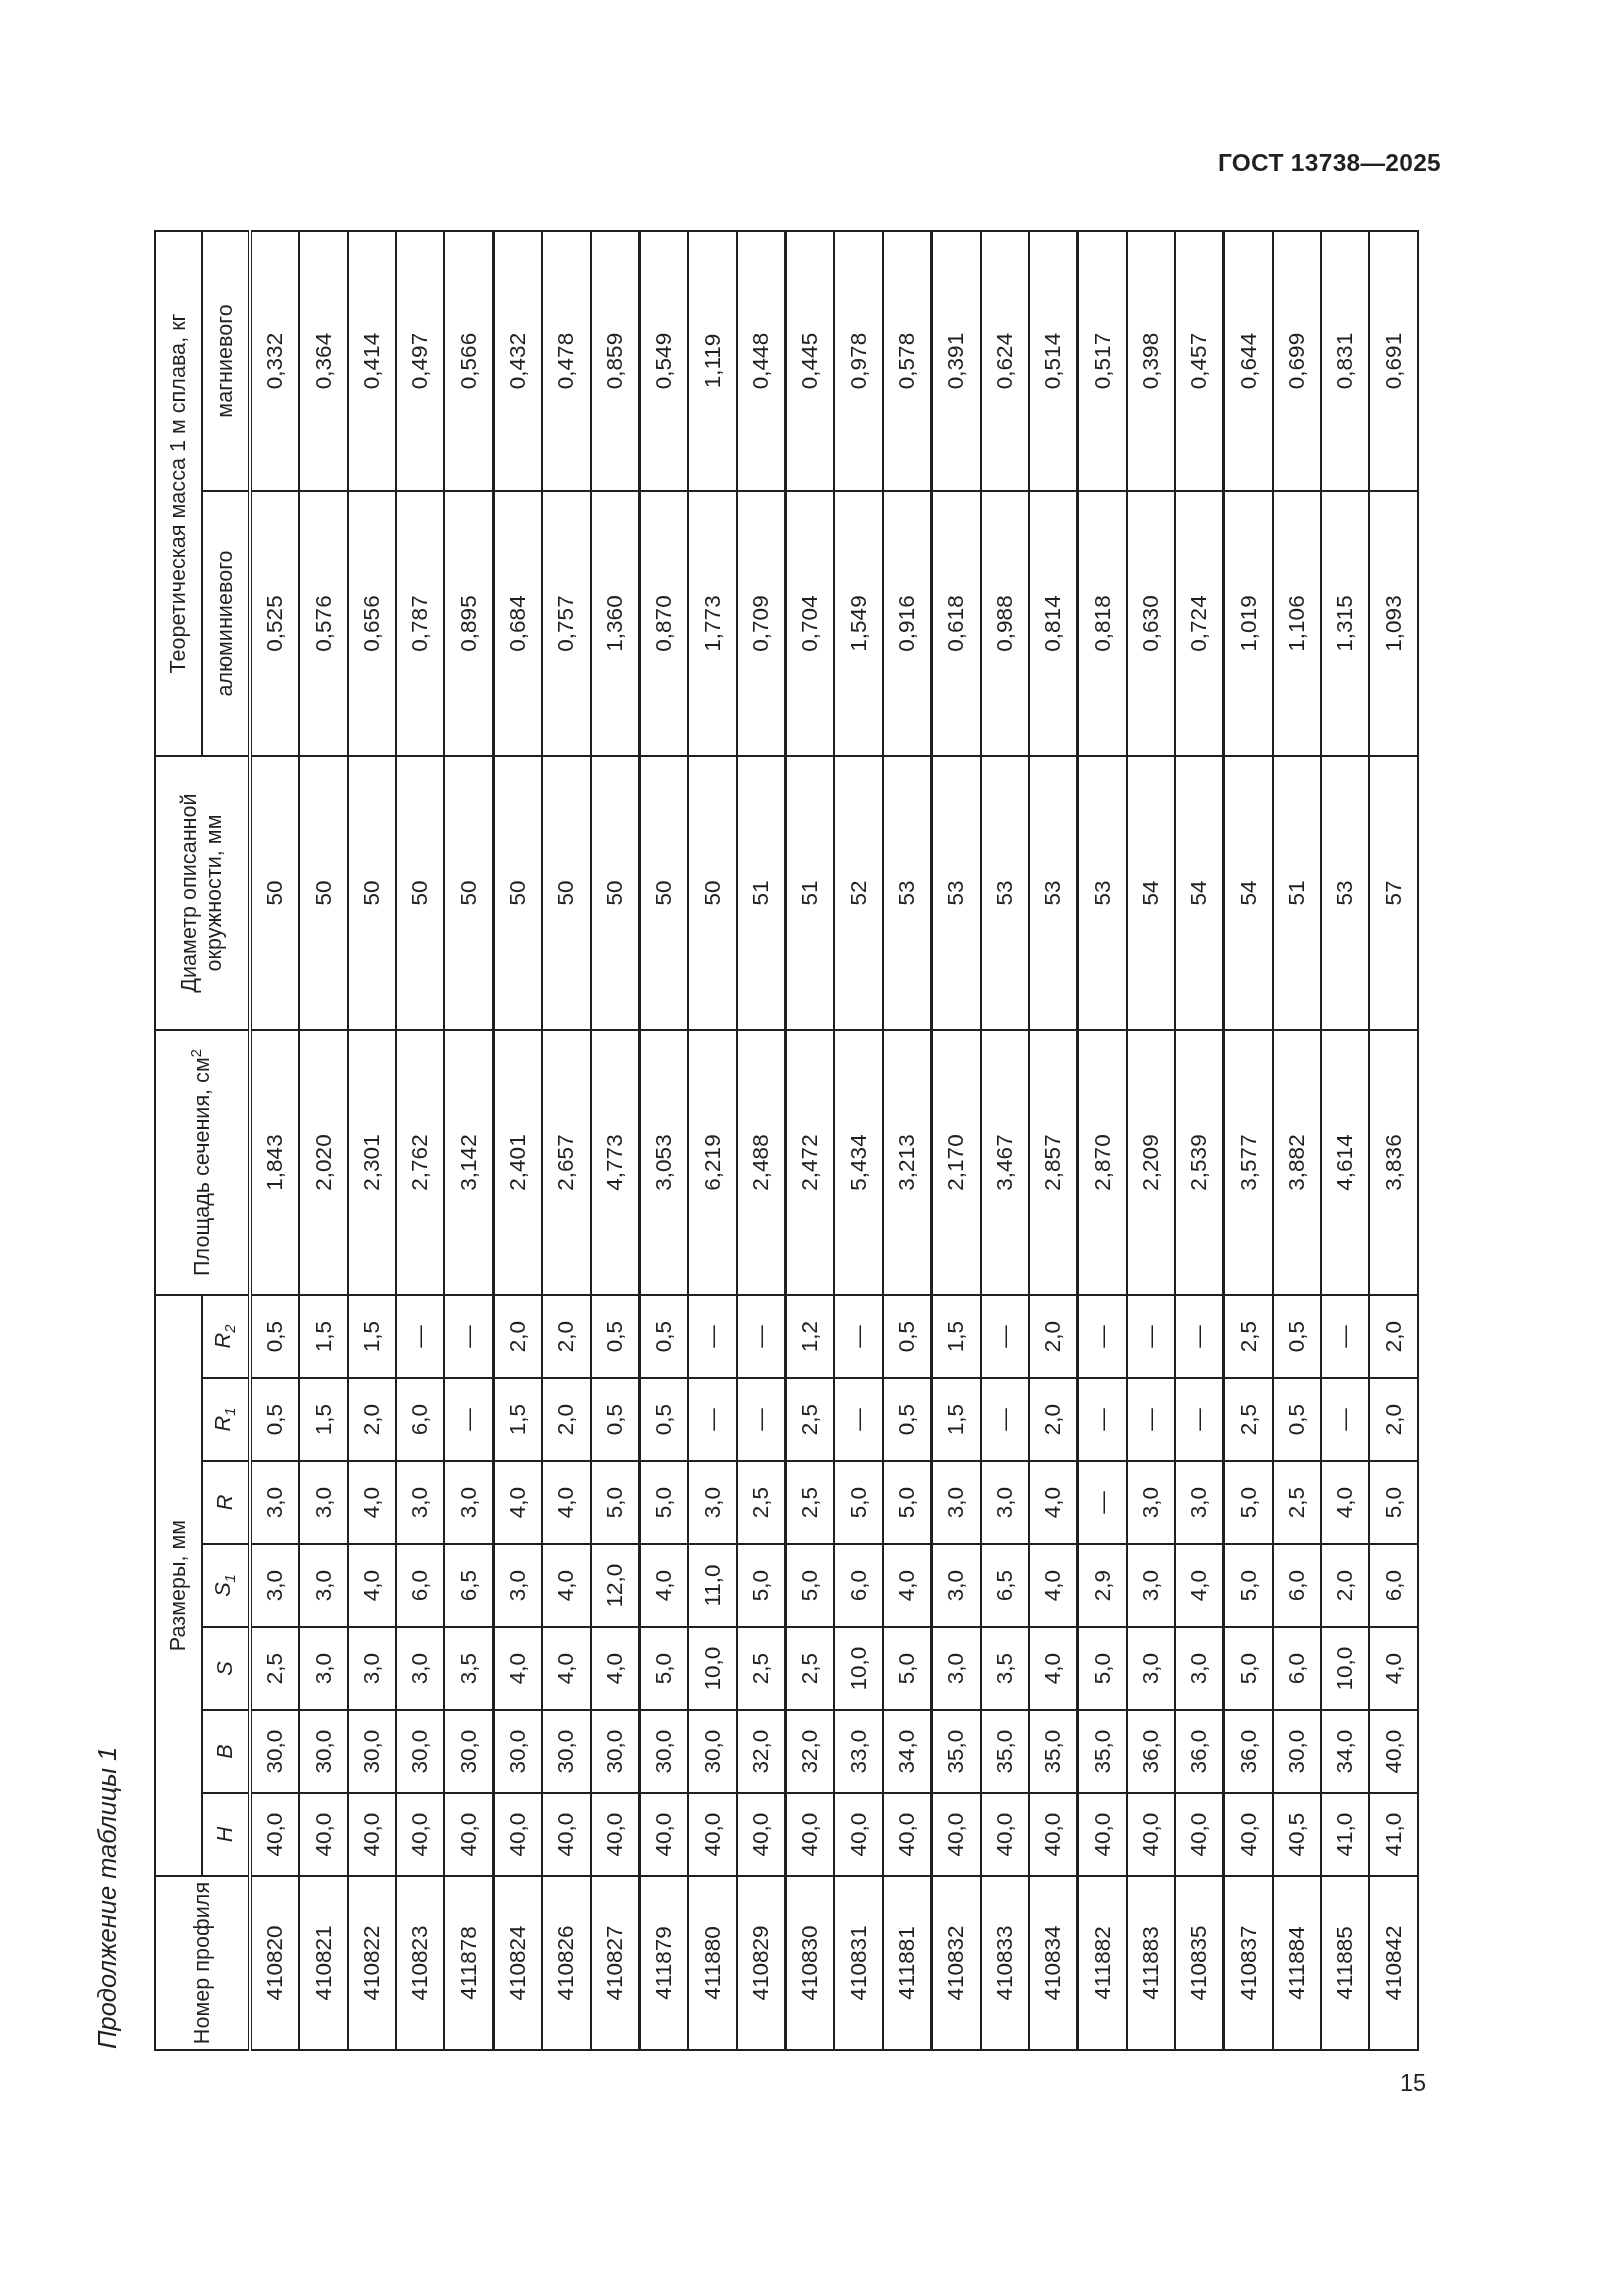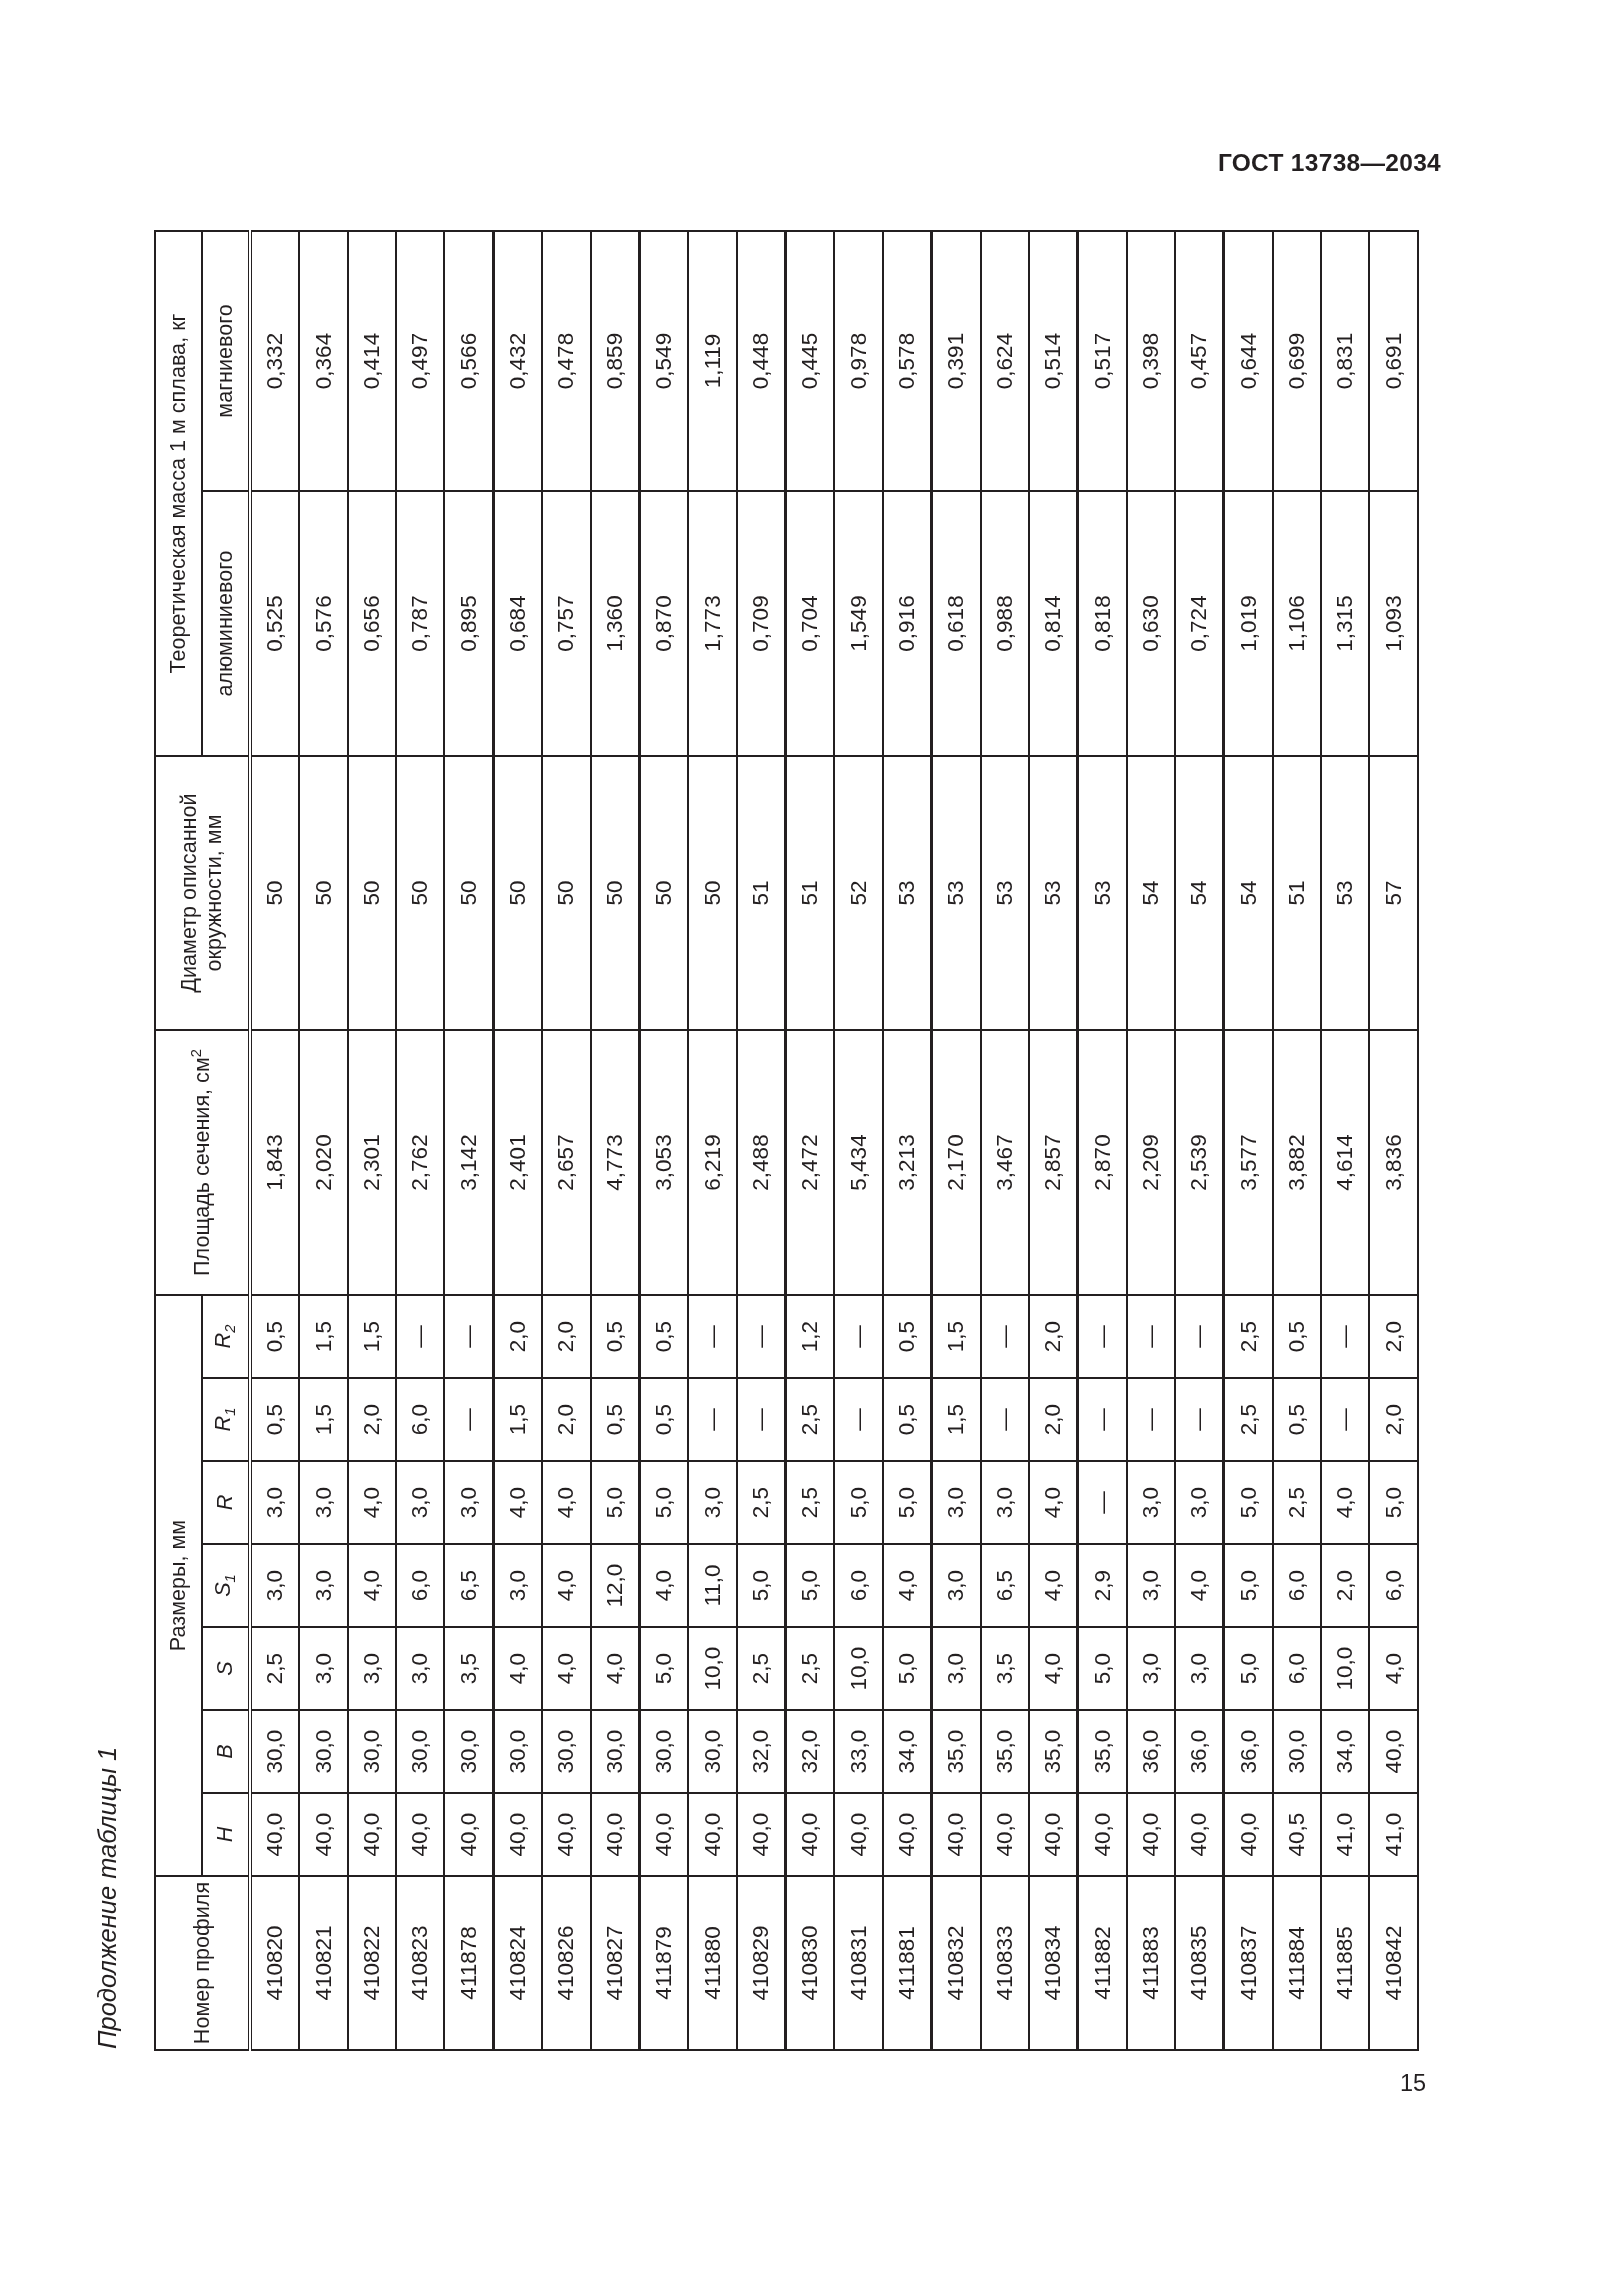--- a/index.html
+++ b/index.html
@@ -19,21 +19,21 @@
   tr.sub th { height: 45px; border-bottom: 4.9px double #231f20; }
   th.tall { border-bottom: 4.9px double #231f20; }
   td { height: 45px; }
   .it { font-style: italic; }
   sub, sup { font-size: 14.7px; }
   tr.grp td { border-bottom-width: 3.4px; }
 </style>
 </head>
 <body>
 
-<div class="doc-header">ГОСТ 13738—2034</div>
+<div class="doc-header">ГОСТ 13738—2025</div>
 
 <div class="rot">
   <div class="caption">Продолжение таблицы 1</div>
   <table>
     <colgroup>
       <col style="width:174px">
         <col style="width:83px">
         <col style="width:83px">
         <col style="width:83px">
       <col style="width:83px">

